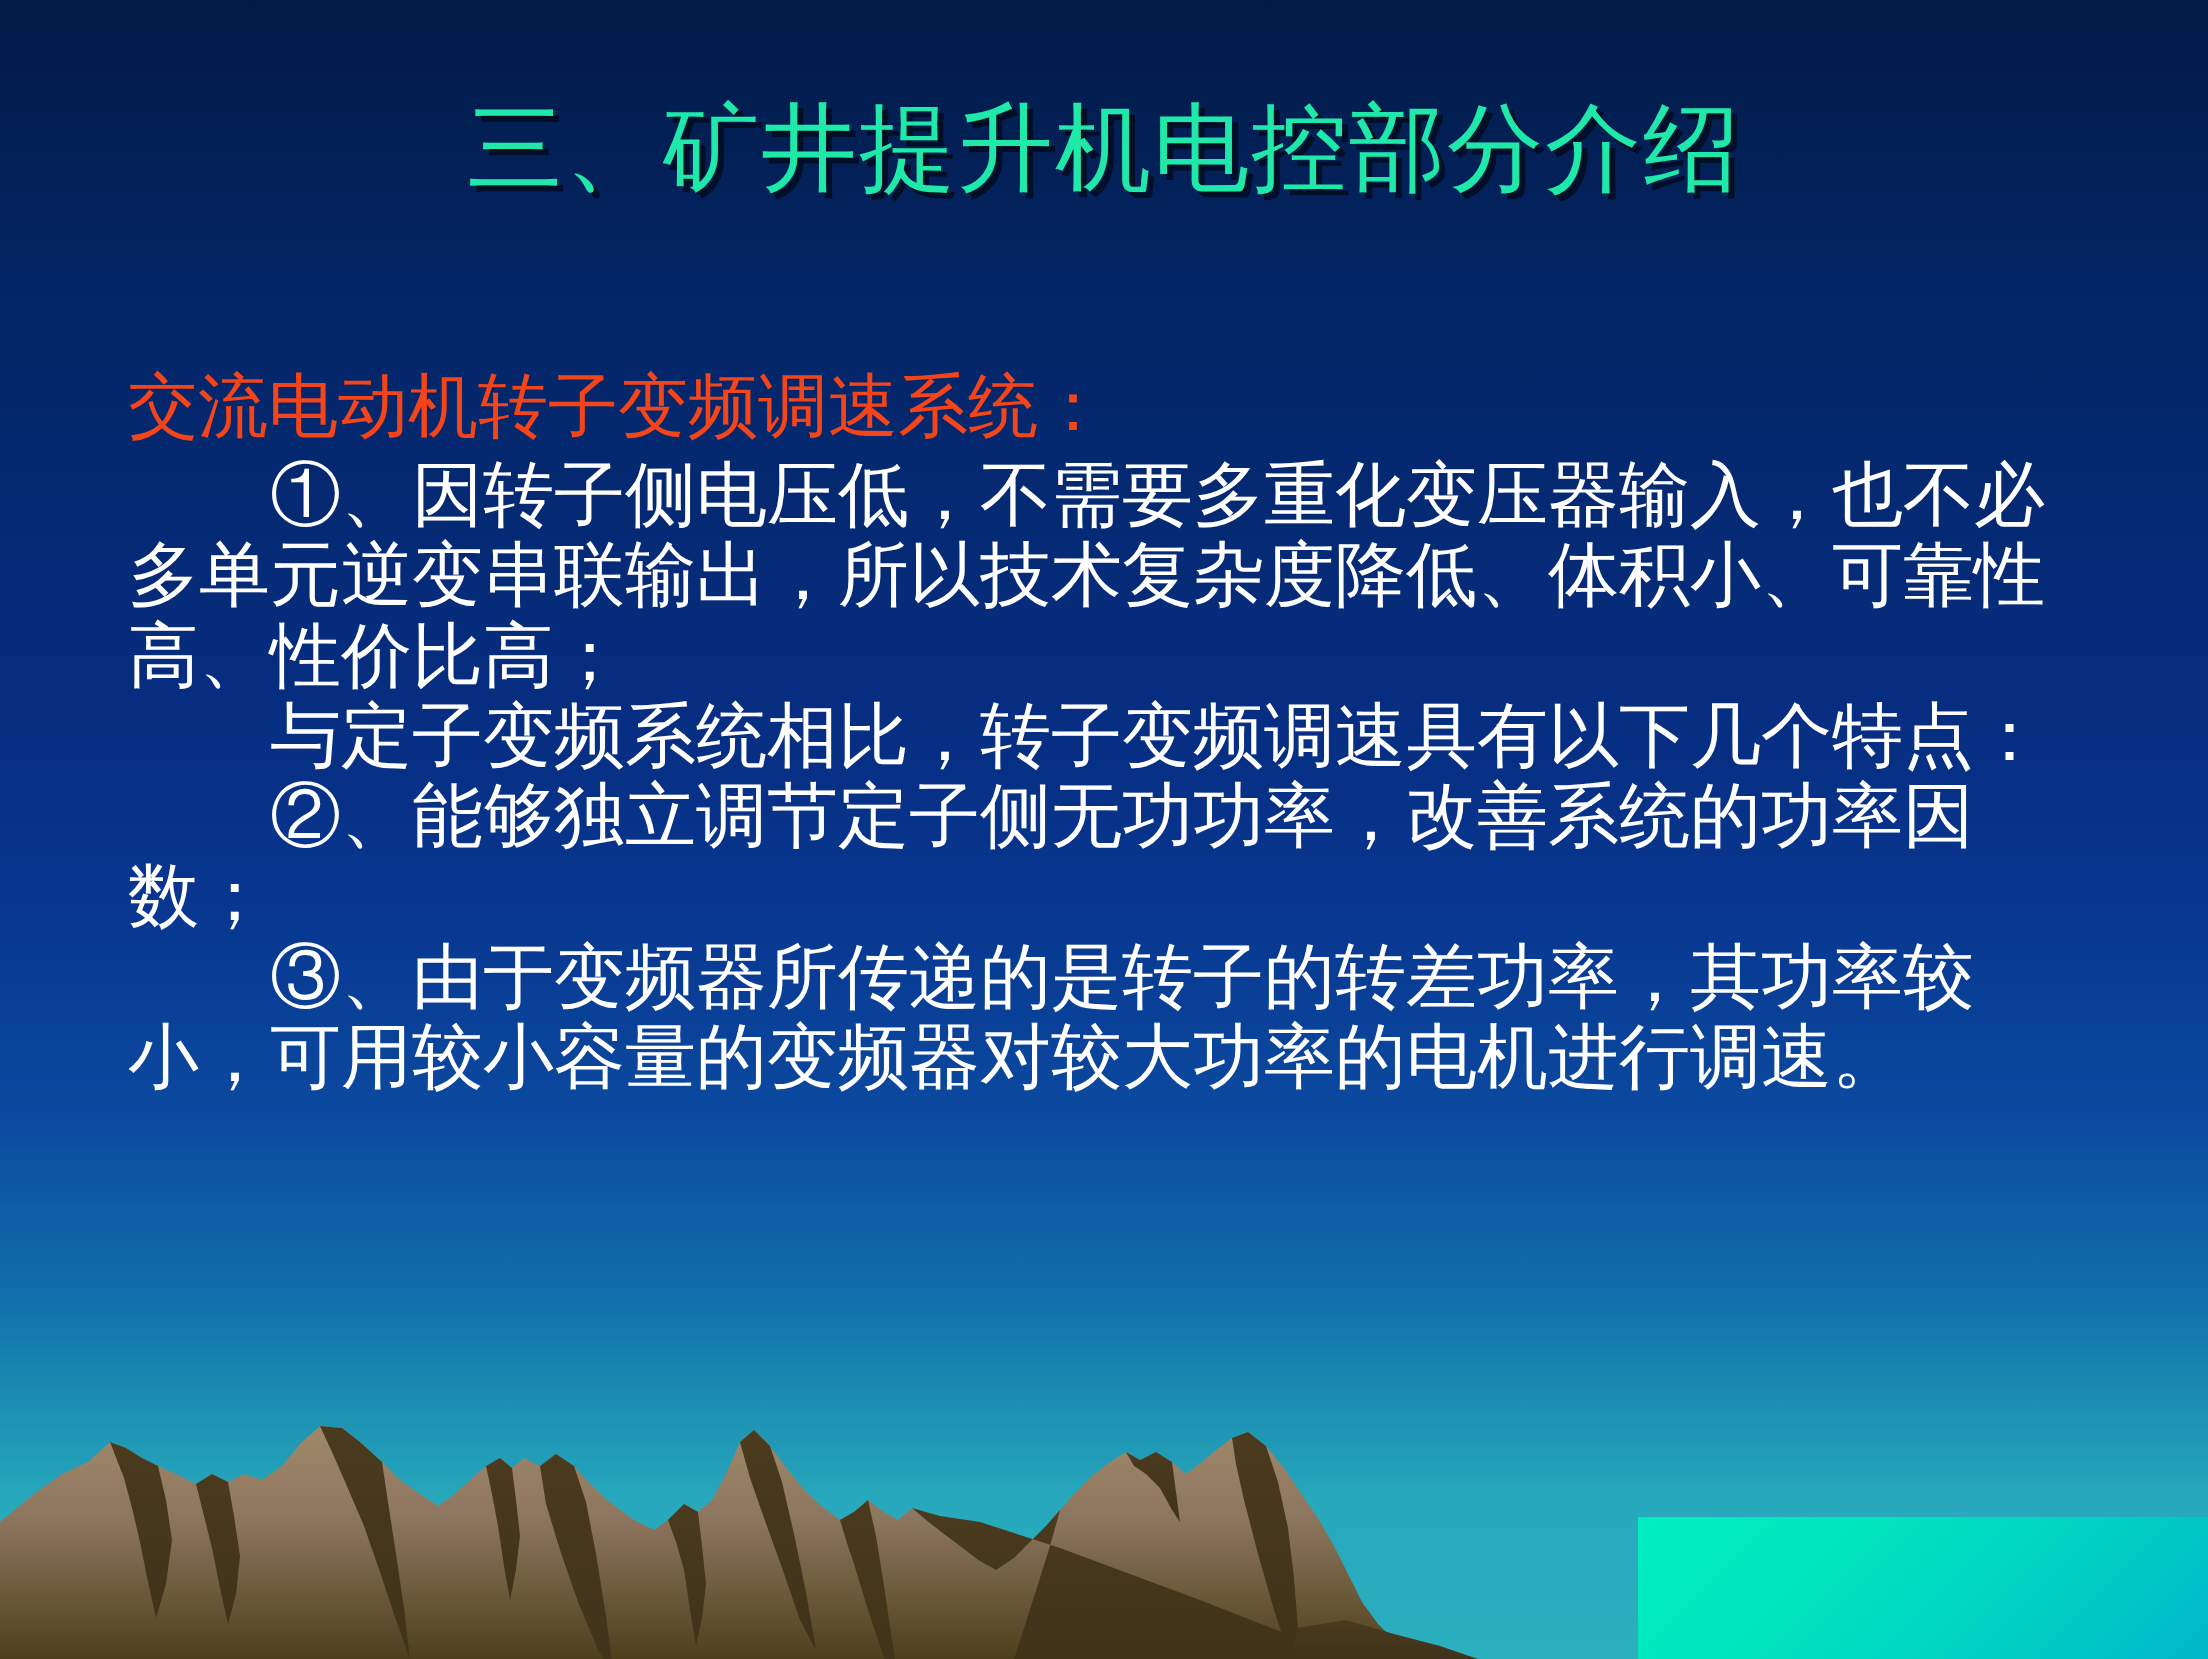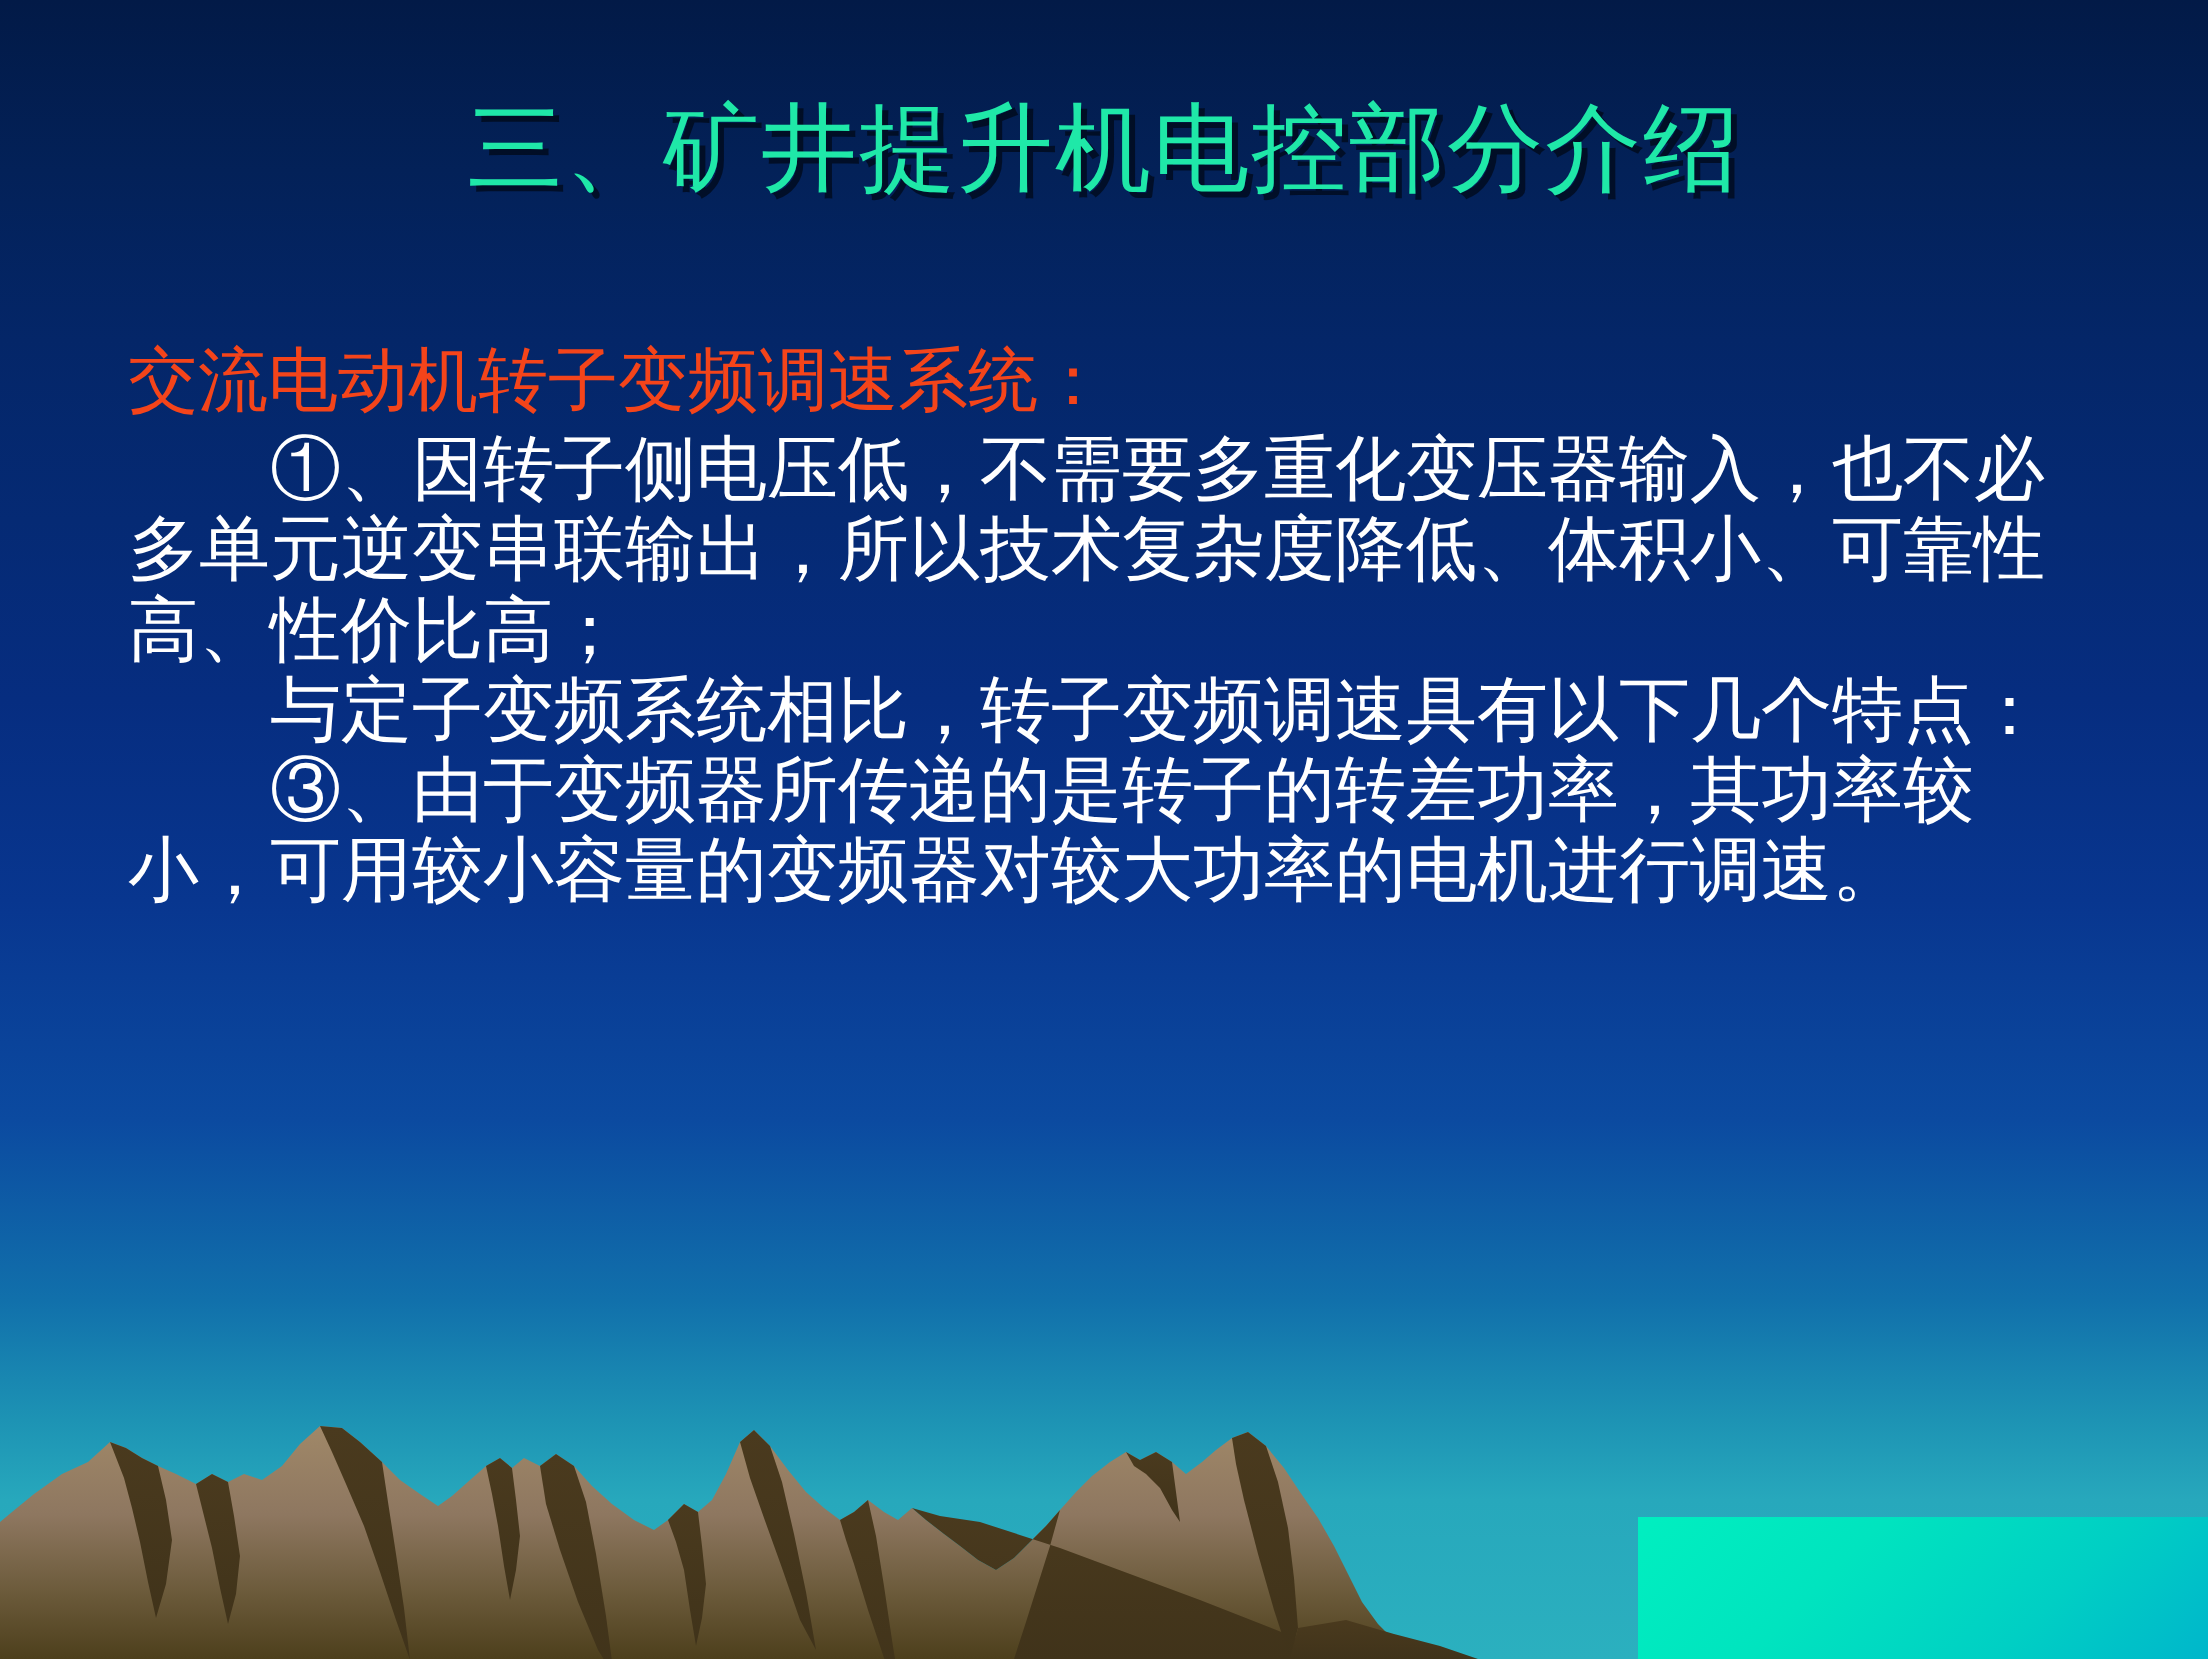--- a/index.html
+++ b/index.html
@@ -33,22 +33,22 @@
   
   #title{
     position:absolute;left:0;top:95px;width:2208px;text-align:center;
     font-size:96px;line-height:1.12;font-weight:400;
     color:#1fe8a8;
     letter-spacing:2px;
     text-shadow:6px 6px 0 rgba(0,0,0,.55);
     white-space:nowrap;
   }
   #body-block{
-    position:absolute;left:128px;top:345px;width:1955px;
-    font-size:72px;line-height:1.12;font-family:Liberation Mono, monospace;
+    position:absolute;left:128px;top:366px;width:1955px;
+    font-size:72px;line-height:1.12;
   }
   .para{margin:0;padding:0;white-space:normal;}
   .heading-orange{
     color:#f4441a;font-size:70px;line-height:1.16;margin-bottom:8px;
   }
   .white{color:#ffffff;}
   .indent{text-indent:2em;}
   .p-body{font-size:71px;line-height:1.13;margin:0;}
 </style>
 </head>
@@ -130,16 +130,17 @@
 
     <path fill="url(#gDark)" d="M0,254 L2208,289 L2208,289 L0,289 Z" opacity="0"></path>
   </svg>
 
   <div id="title">三、矿井提升机电控部分介绍</div>
 
   <div id="body-block">
     <p class="para heading-orange">交流电动机转子变频调速系统：</p>
     <p class="para p-body white indent">①、因转子侧电压低，不需要多重化变压器输入，也不必多单元逆变串联输出，所以技术复杂度降低、体积小、可靠性高、性价比高；</p>
     <p class="para p-body white indent">与定子变频系统相比，转子变频调速具有以下几个特点：</p>
+    <p class="para p-body white indent">②、能够独立调节定子侧无功功率，改善系统的功率因数；</p>
     <p class="para p-body white indent">③、由于变频器所传递的是转子的转差功率，其功率较小，可用较小容量的变频器对较大功率的电机进行调速。</p>
   </div>
 
 </div>
 
 </body></html>

